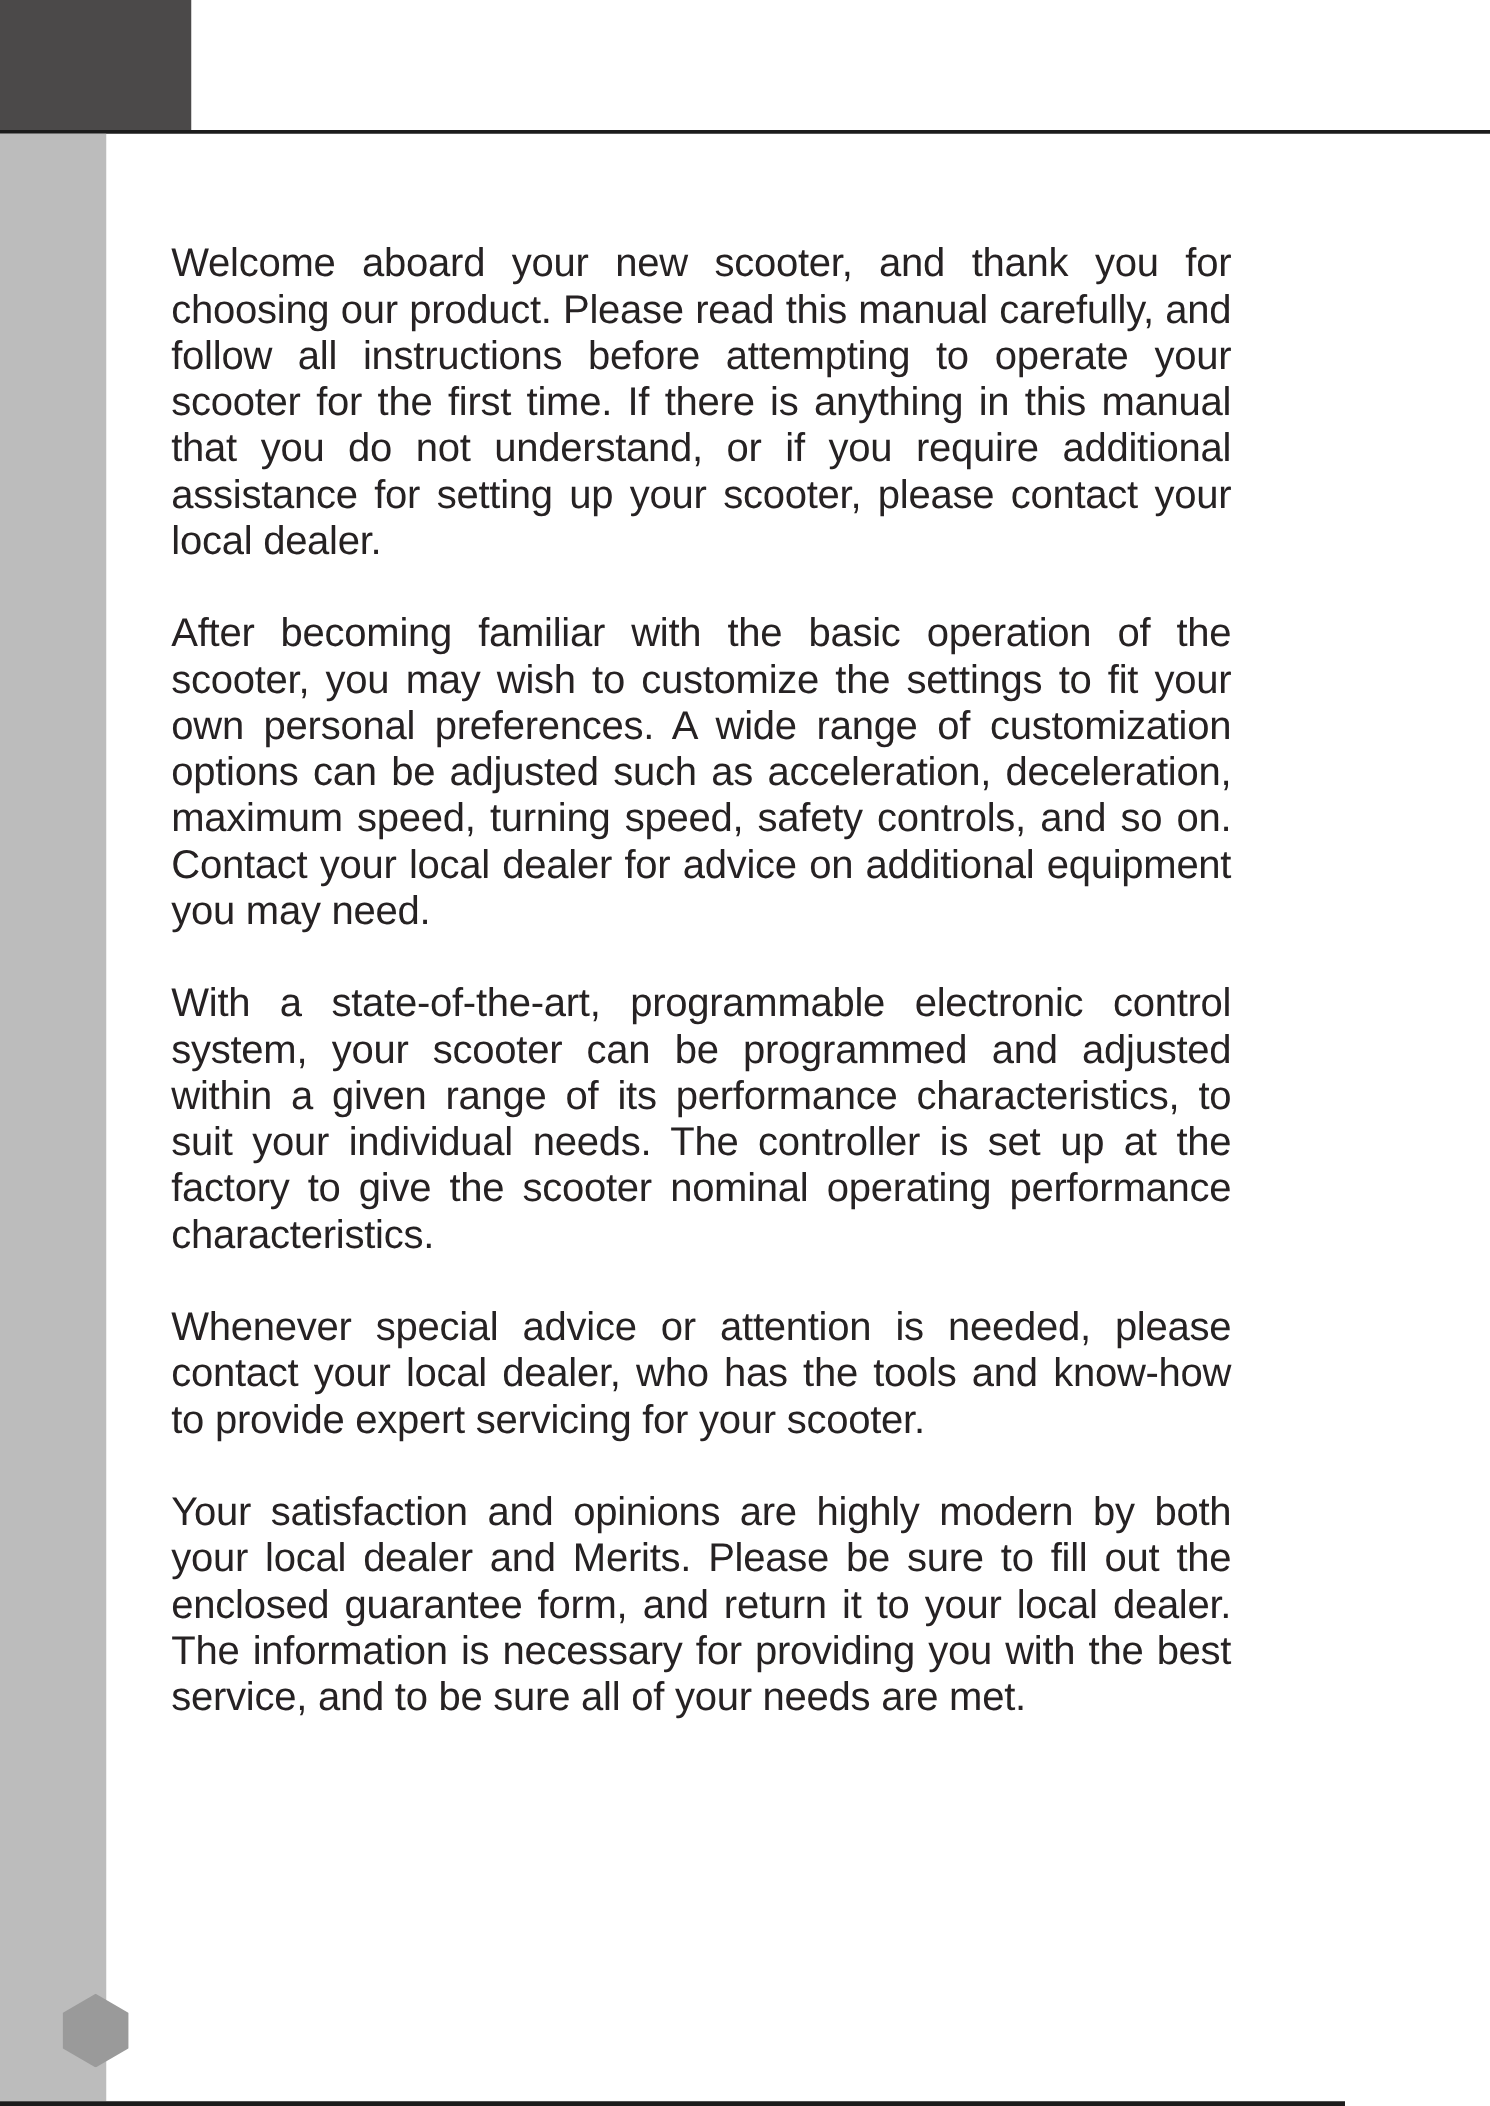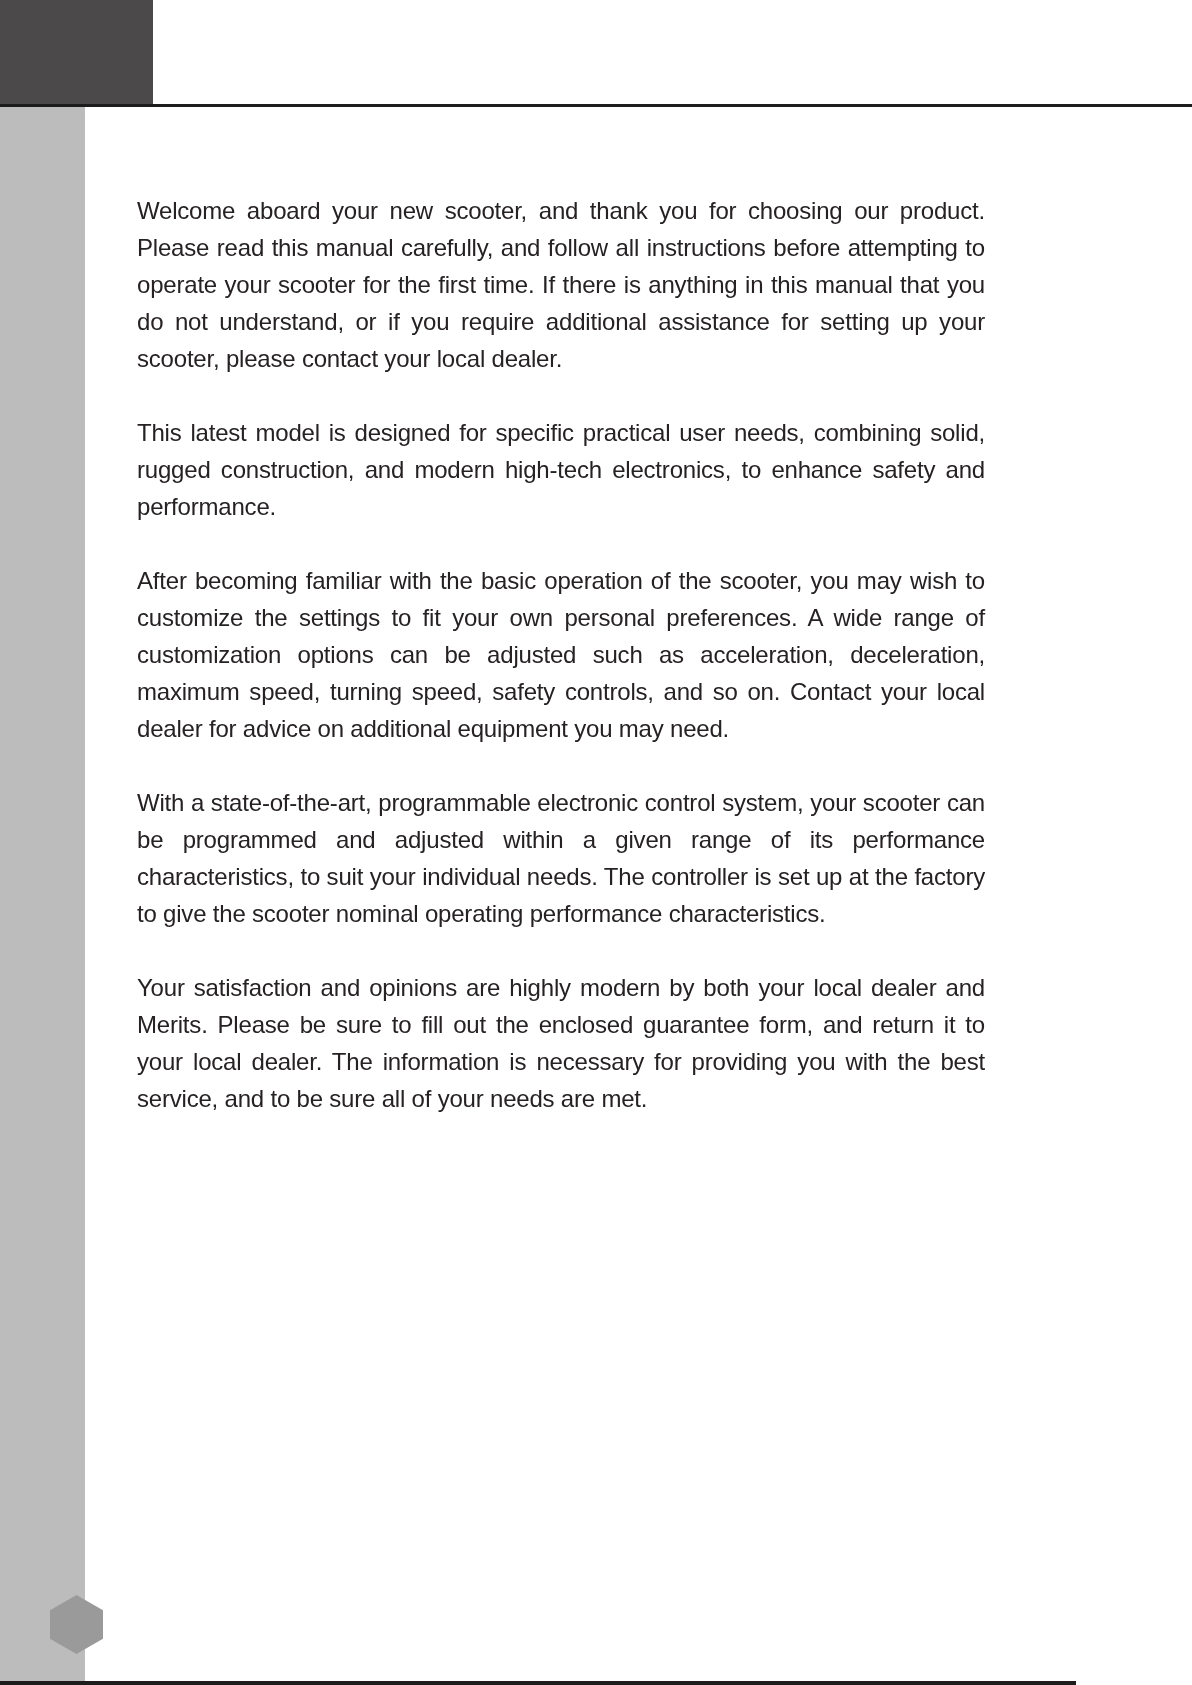--- a/index.html
+++ b/index.html
@@ -46,36 +46,36 @@
     position: absolute;
     left: 0; top: 1681px;
     width: 1076px; height: 4px;
     background: var(--rule, #1c1c1c);
   }
   .content {
     position: absolute;
     left: 137px; top: 192px;
     width: 848px;
     color: var(--text, #262223);
-    font-size: 24px;
+    font-size: 32px;
     line-height: 37px;
     letter-spacing: -0.2px;
     text-align: justify;
   }
   .para { margin: 0 0 37px 0; }
 </style>
 </head>
 <body>
 
 <div class="page">
   <div class="header-block"></div>
   <div class="top-rule"></div>
   <div class="sidebar"></div>
   <div class="content">
       <p class="para">Welcome aboard your new scooter, and thank you for choosing our product. Please read this manual carefully, and follow all instructions before attempting to operate your scooter for the first time. If there is anything in this manual that you do not understand, or if you require additional assistance for setting up your scooter, please contact your local dealer.</p>
-      <p class="para">This latest model is designed for specific practical user needs, combining solid, rugged construction, and modern high-tech electronics, to enhance safety and performance.</p>
       <p class="para">After becoming familiar with the basic operation of the scooter, you may wish to customize the settings to fit your own personal preferences. A wide range of customization options can be adjusted such as acceleration, deceleration, maximum speed, turning speed, safety controls, and so on. Contact your local dealer for advice on additional equipment you may need.</p>
       <p class="para">With a state-of-the-art, programmable electronic control system, your scooter can be programmed and adjusted within a given range of its performance characteristics, to suit your individual needs. The controller is set up at the factory to give the scooter nominal operating performance characteristics.</p>
+      <p class="para">Whenever special advice or attention is needed, please contact your local dealer, who has the tools and know-how to provide expert servicing for your scooter.</p>
       <p class="para">Your satisfaction and opinions are highly modern by both your local dealer and Merits. Please be sure to fill out the enclosed guarantee form, and return it to your local dealer. The information is necessary for providing you with the best service, and to be sure all of your needs are met.</p>
     </div>
   <div class="hexagon"></div>
   <div class="bottom-rule"></div>
 </div>
 
 </body></html>

